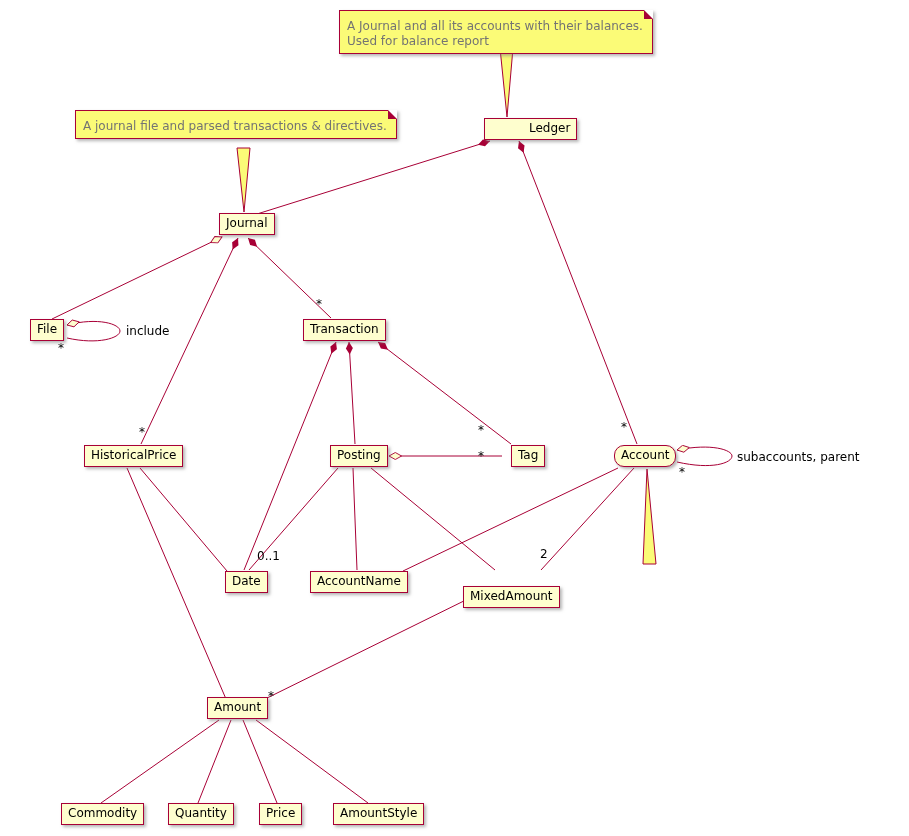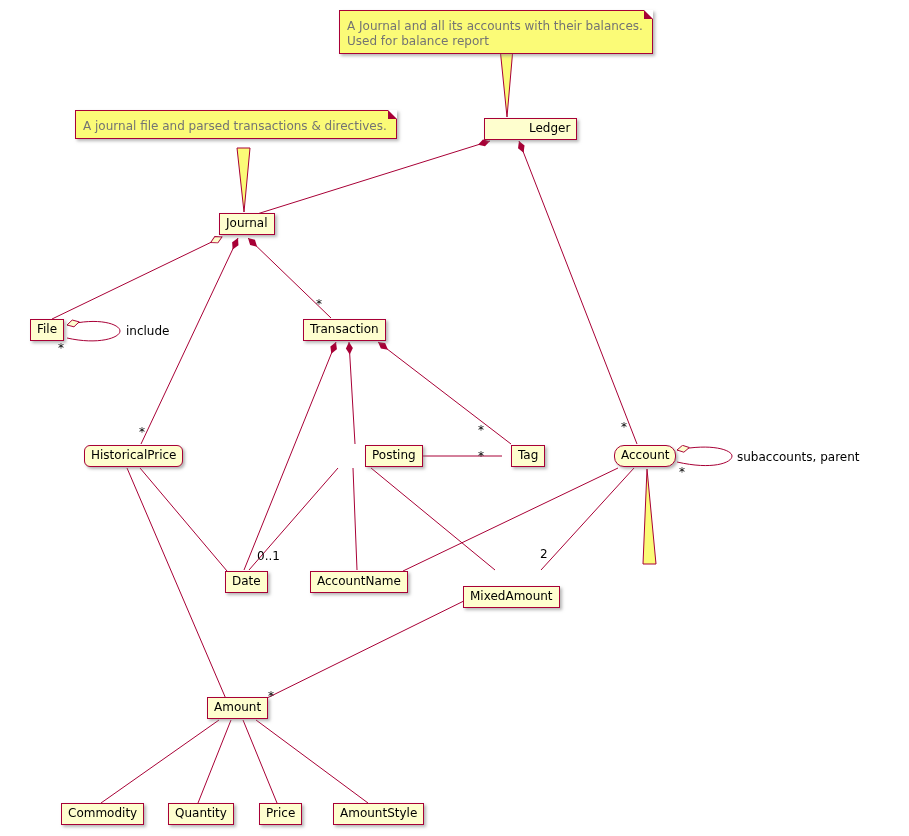--- a/index.html
+++ b/index.html
@@ -93,22 +93,22 @@
     <span>Used for balance report</span>
   </div>
   <div class="uml-note" style="left:75px;top:110px;">
     <span>A journal file and parsed transactions &amp; directives.</span>
   </div>
 
   <div class="uml-class" style="left:484px;top:118px;padding-left:44px;">Ledger</div>
   <div class="uml-class" style="left:219px;top:213px;">Journal</div>
   <div class="uml-class" style="left:30px;top:319px;">File</div>
   <div class="uml-class" style="left:303px;top:319px;">Transaction</div>
-  <div class="uml-class" style="left:84px;top:445px;border-radius:6px;">HistoricalPrice</div>
-  <div class="uml-class" style="left:330px;top:445px;margin-left:35px;">Posting</div>
+  <div class="uml-class" style="left:84px;top:445px;">HistoricalPrice</div>
+  <div class="uml-class" style="left:330px;top:445px;">Posting</div>
   <div class="uml-class" style="left:503px;top:445px;margin-left:8px;">Tag</div>
   <div class="uml-class" style="left:614px;top:445px;border-radius:10px;">Account</div>
   <div class="uml-class" style="left:217px;top:571px;margin-left:8px;">Date</div>
   <div class="uml-class" style="left:310px;top:571px;">AccountName</div>
   <div class="uml-class" style="left:463px;top:571px;margin-top:15px;">MixedAmount</div>
   <div class="uml-class" style="left:207px;top:697px;">Amount</div>
   <div class="uml-class" style="left:61px;top:803px;">Commodity</div>
   <div class="uml-class" style="left:168px;top:803px;">Quantity</div>
   <div class="uml-class" style="left:259px;top:803px;">Price</div>
   <div class="uml-class" style="left:333px;top:803px;">AmountStyle</div>

